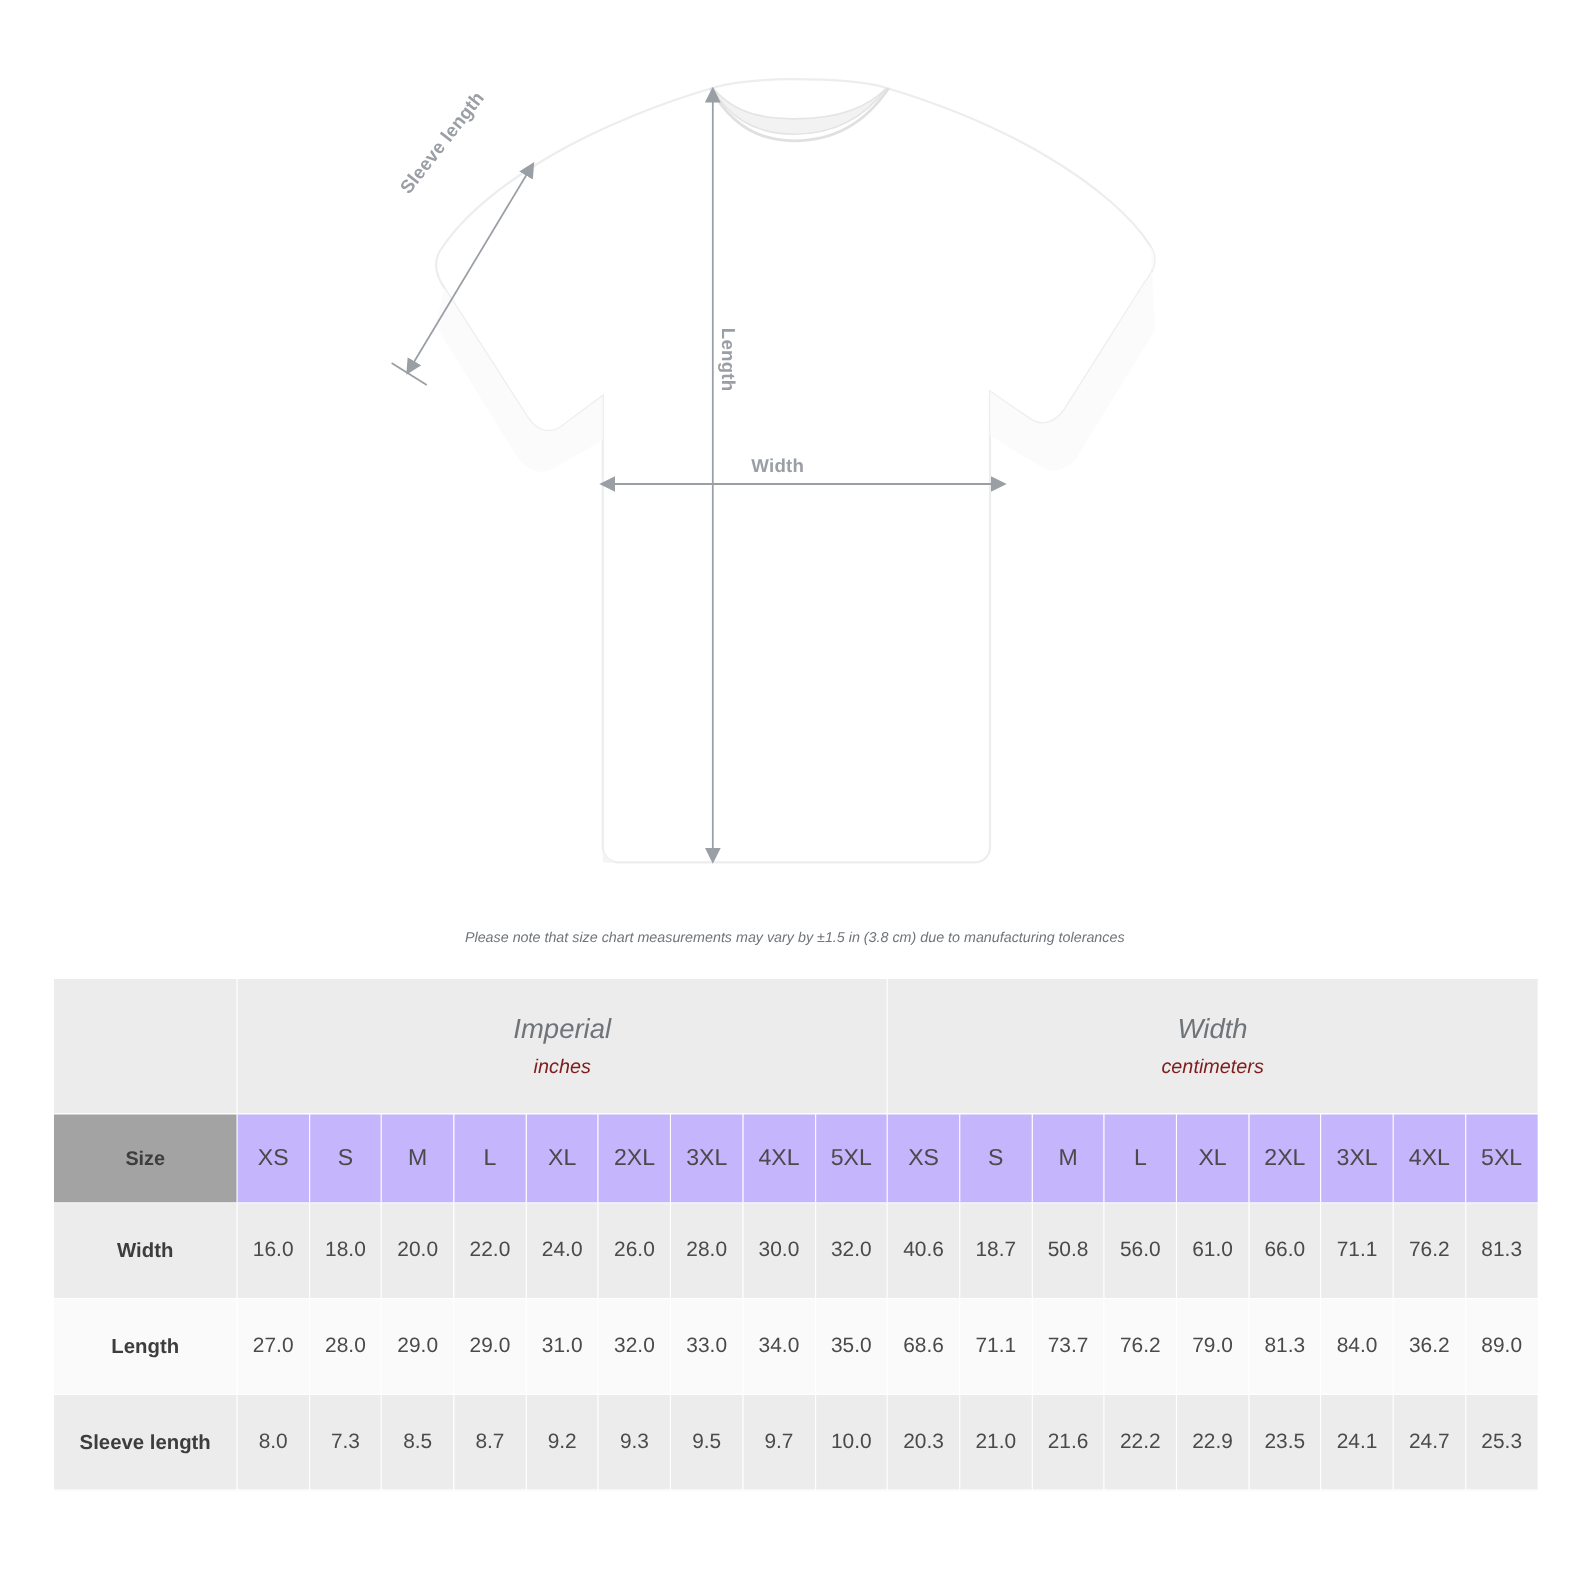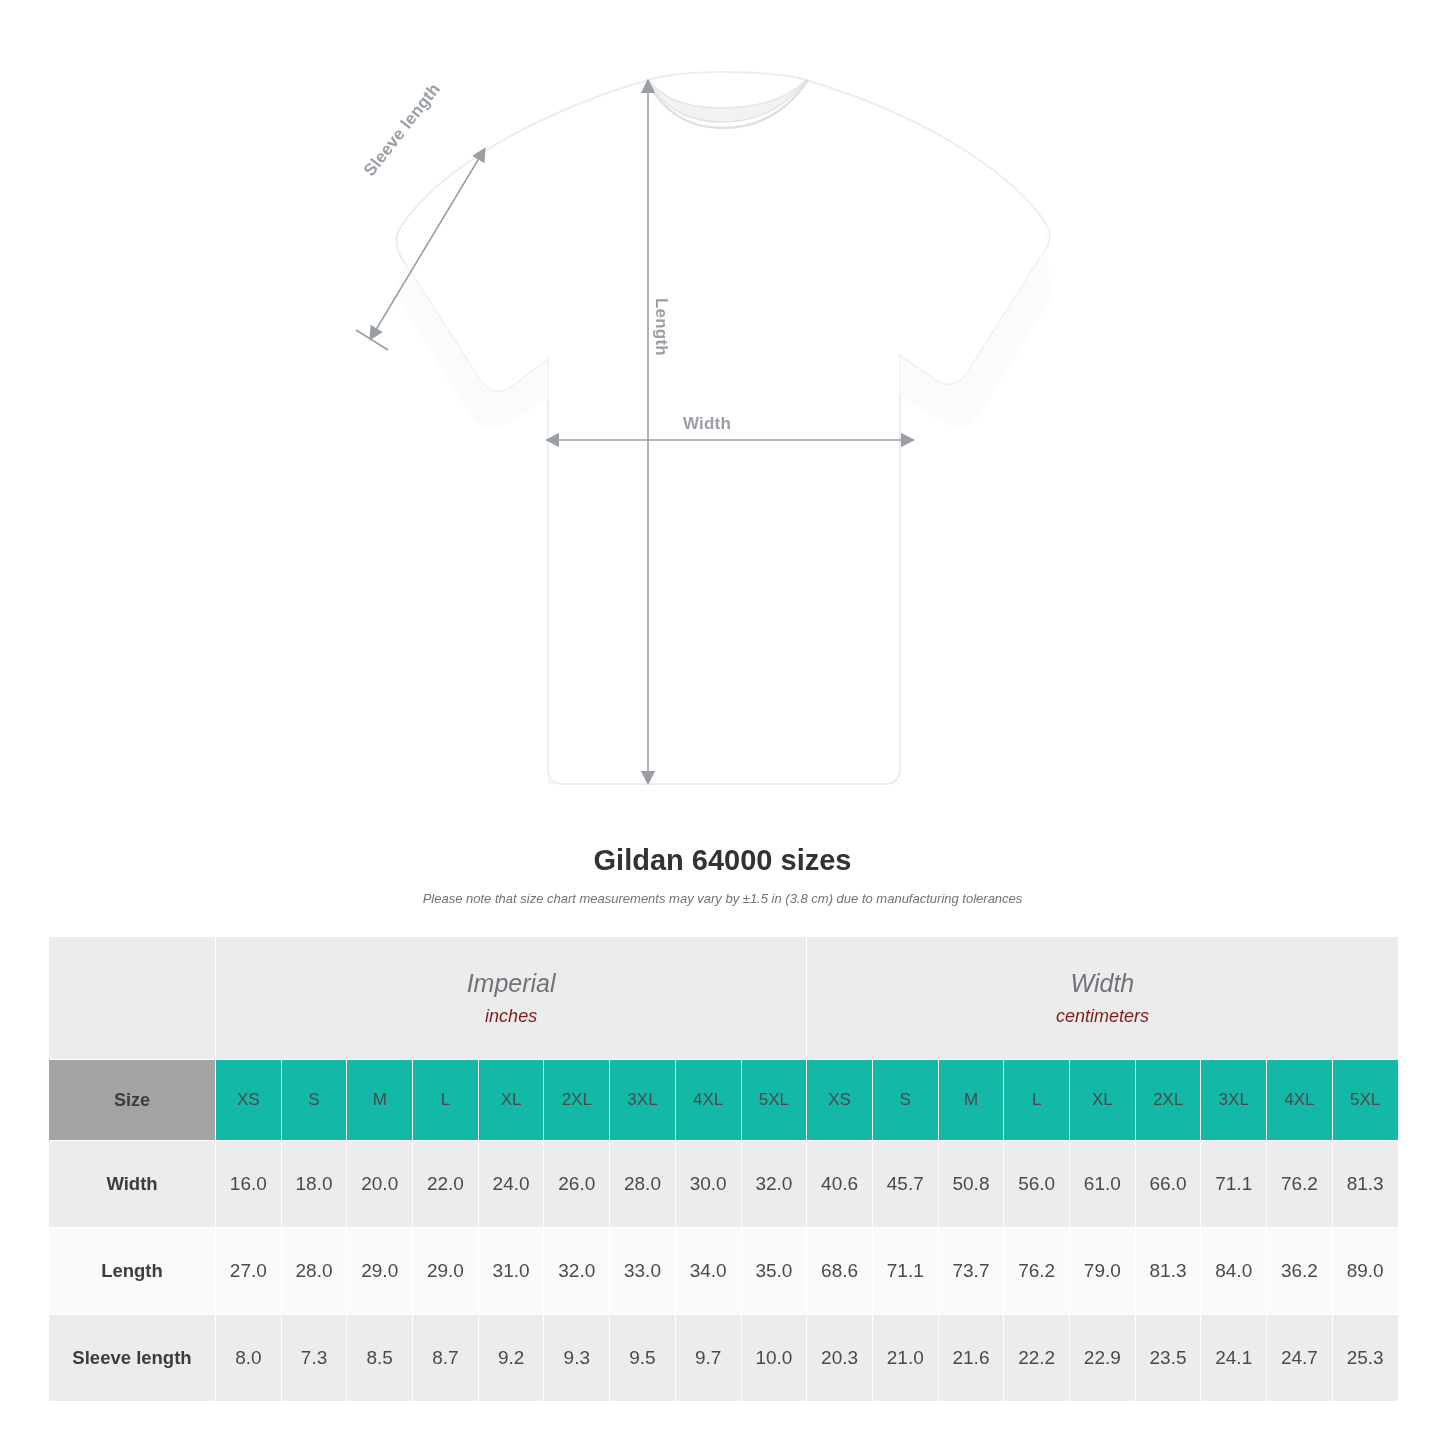--- a/index.html
+++ b/index.html
@@ -114,23 +114,23 @@
     font-style: italic;
     color: #7f1d1d;
     margin-top: 8px;
   }
   .corner-cell {
     background: #ececec;
   }
 
   
   tr.size-row td {
-    background: #14b8a6;
+    background: #c4b5fd;
     height: 78px;
-    font-size: 17px;
+    font-size: 21px;
     color: #4a4a4a;
   }
   tr.size-row td.rowhead {
     background: #a3a3a3;
     font-weight: bold;
     font-size: 18px;
     color: #3d3d3d;
   }
 
   tr.data-row.shaded td { background: #ececec; }
@@ -207,21 +207,20 @@
 
       <line x1="356" y1="330" x2="388" y2="350" stroke="#9a9fa5" stroke-width="1.6"></line>
     </svg>
 
     <div class="dim-label width-label">Width</div>
     <div class="dim-label length-label">Length</div>
     <div class="dim-label sleeve-label">Sleeve length</div>
   </div>
 
   <div class="title-block">
-    <h1 class="chart-title">Gildan 64000 sizes</h1>
     <p class="chart-note">Please note that size chart measurements may vary by ±1.5 in (3.8 cm) due to manufacturing tolerances</p>
   </div>
 
   <div class="table-wrap">
     <table class="size-table">
       <colgroup>
         <col class="rowhead-col">
         <col class="val-col">
           <col class="val-col">
           <col class="val-col">
@@ -282,21 +281,21 @@
           <td>16.0</td>
           <td>18.0</td>
           <td>20.0</td>
           <td>22.0</td>
           <td>24.0</td>
           <td>26.0</td>
           <td>28.0</td>
           <td>30.0</td>
           <td>32.0</td>
           <td>40.6</td>
-          <td>45.7</td>
+          <td>18.7</td>
           <td>50.8</td>
           <td>56.0</td>
           <td>61.0</td>
           <td>66.0</td>
           <td>71.1</td>
           <td>76.2</td>
           <td>81.3</td>
         </tr>
 
         <tr class="data-row plain">

